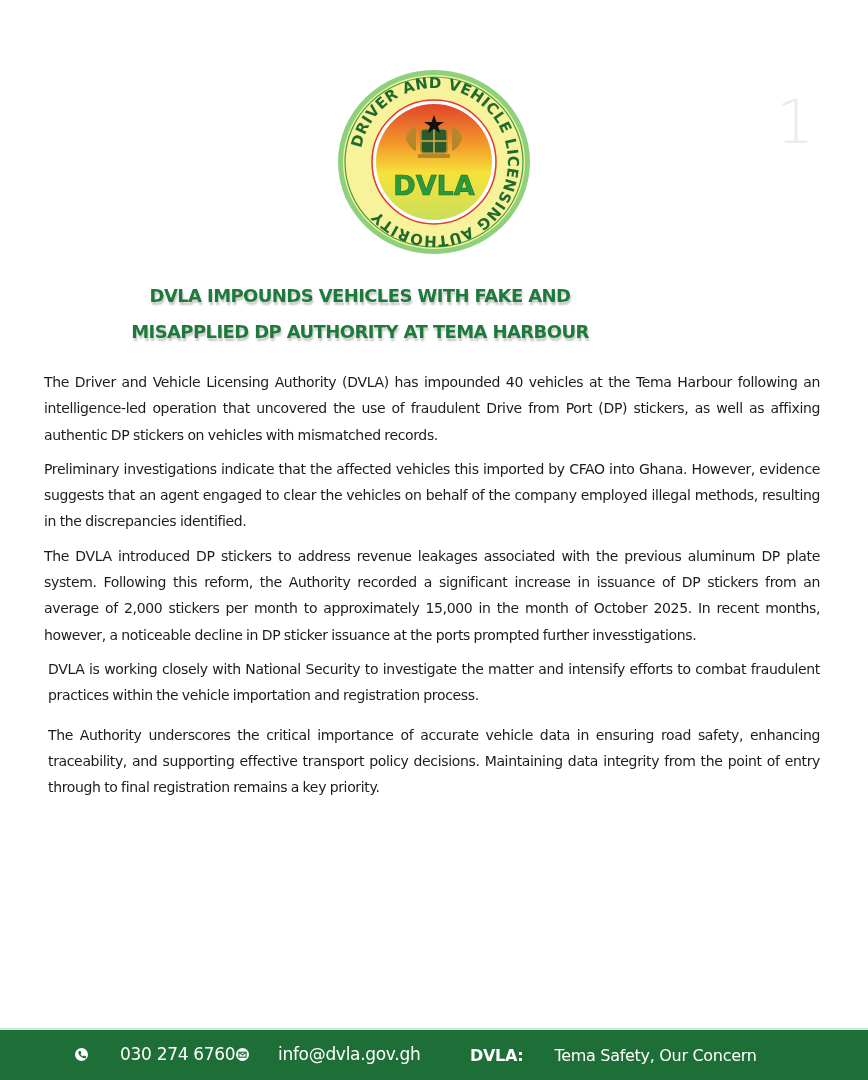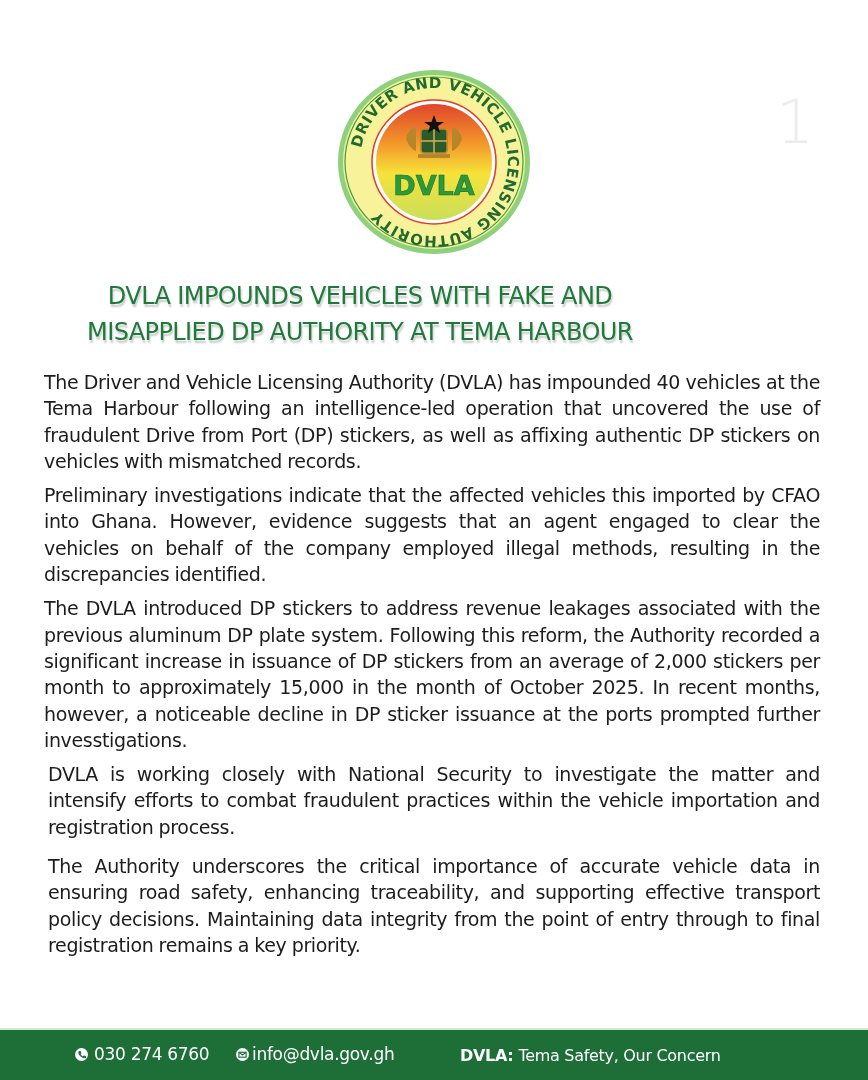--- a/index.html
+++ b/index.html
@@ -15,52 +15,52 @@
     font-family: "DejaVu Sans", sans-serif; line-height: 1;
   }
   .logo {
     position: absolute; left: 337px; top: 69px; width: 194px; height: 186px;
   }
   .title {
     position: absolute; left: 0; top: 278px; width: 720px;
     text-align: center;
     color: #1e7a3a;
     font-family: "DejaVu Sans", sans-serif;
-    font-weight: normal;
-    font-size: 24px;
+    font-weight: bold;
+    font-size: 18px;
     line-height: 36px;
     letter-spacing: -0.6px;
     text-shadow: 1px 3px 2px rgba(0,0,0,0.22);
   }
   .title span { display: block; }
   .body {
     position: absolute; left: 44px; top: 369px; width: 776px;
   }
   .para {
     font-family: "DejaVu Sans", sans-serif;
-    font-size: 19px;
+    font-size: 14px;
     line-height: 26.3px;
     text-align: justify;
     margin: 0 0 8px 0;
     letter-spacing: -0.35px;
     word-spacing: -0.5px;
     color: #1c1c1c;
   }
   .para.shift { margin-left: 4px; width: 772px; }
   .para.gap { margin-top: 13px; }
   .footer {
     position: absolute; left: 0; top: 1028px; width: 868px; height: 52px;
     background: #1e6e38;
     border-top: 2px solid #cfe8d5;
     color: #ffffff;
     font-family: "DejaVu Sans", sans-serif;
   }
   .footer .item {
     position: absolute; top: 14px; font-size: 17px; letter-spacing: -0.3px;
-    display: flex; align-items: center;
+    display: flex; align-items: center; gap: 26px;
   }
   .footer .icon-circle {
     display: inline-block; width: 13px; height: 13px; border-radius: 50%;
     background: #ffffff; margin-right: 6px; position: relative;
   }
   .footer .icon-circle svg { position: absolute; left: 2px; top: 2px; }
   .slogan { font-size: 16px !important; top: 16px !important; }
   .slogan b { font-weight: bold; margin-right: 5px; }
 </style>
 </head>
@@ -124,17 +124,17 @@
   </div>
   <div class="item" style="left:236px;">
     <span class="icon-circle" style="margin-right:3px;">
       <svg width="9" height="9" viewBox="0 0 10 10">
           <rect x="1" y="2.5" width="8" height="5.5" fill="none" stroke="#1e6e38" stroke-width="1.3"></rect>
           <path d="M1 2.5 l4 3 l4 -3" fill="none" stroke="#1e6e38" stroke-width="1.2"></path>
         </svg>
     </span>
     <span>info@dvla.gov.gh</span>
   </div>
-  <div class="item slogan" style="left:460px;">
+  <div class="item slogan" style="left:470px;">
     <b>DVLA:</b>
     <span>Tema Safety, Our Concern</span>
   </div>
 </div>
 
 </body></html>

